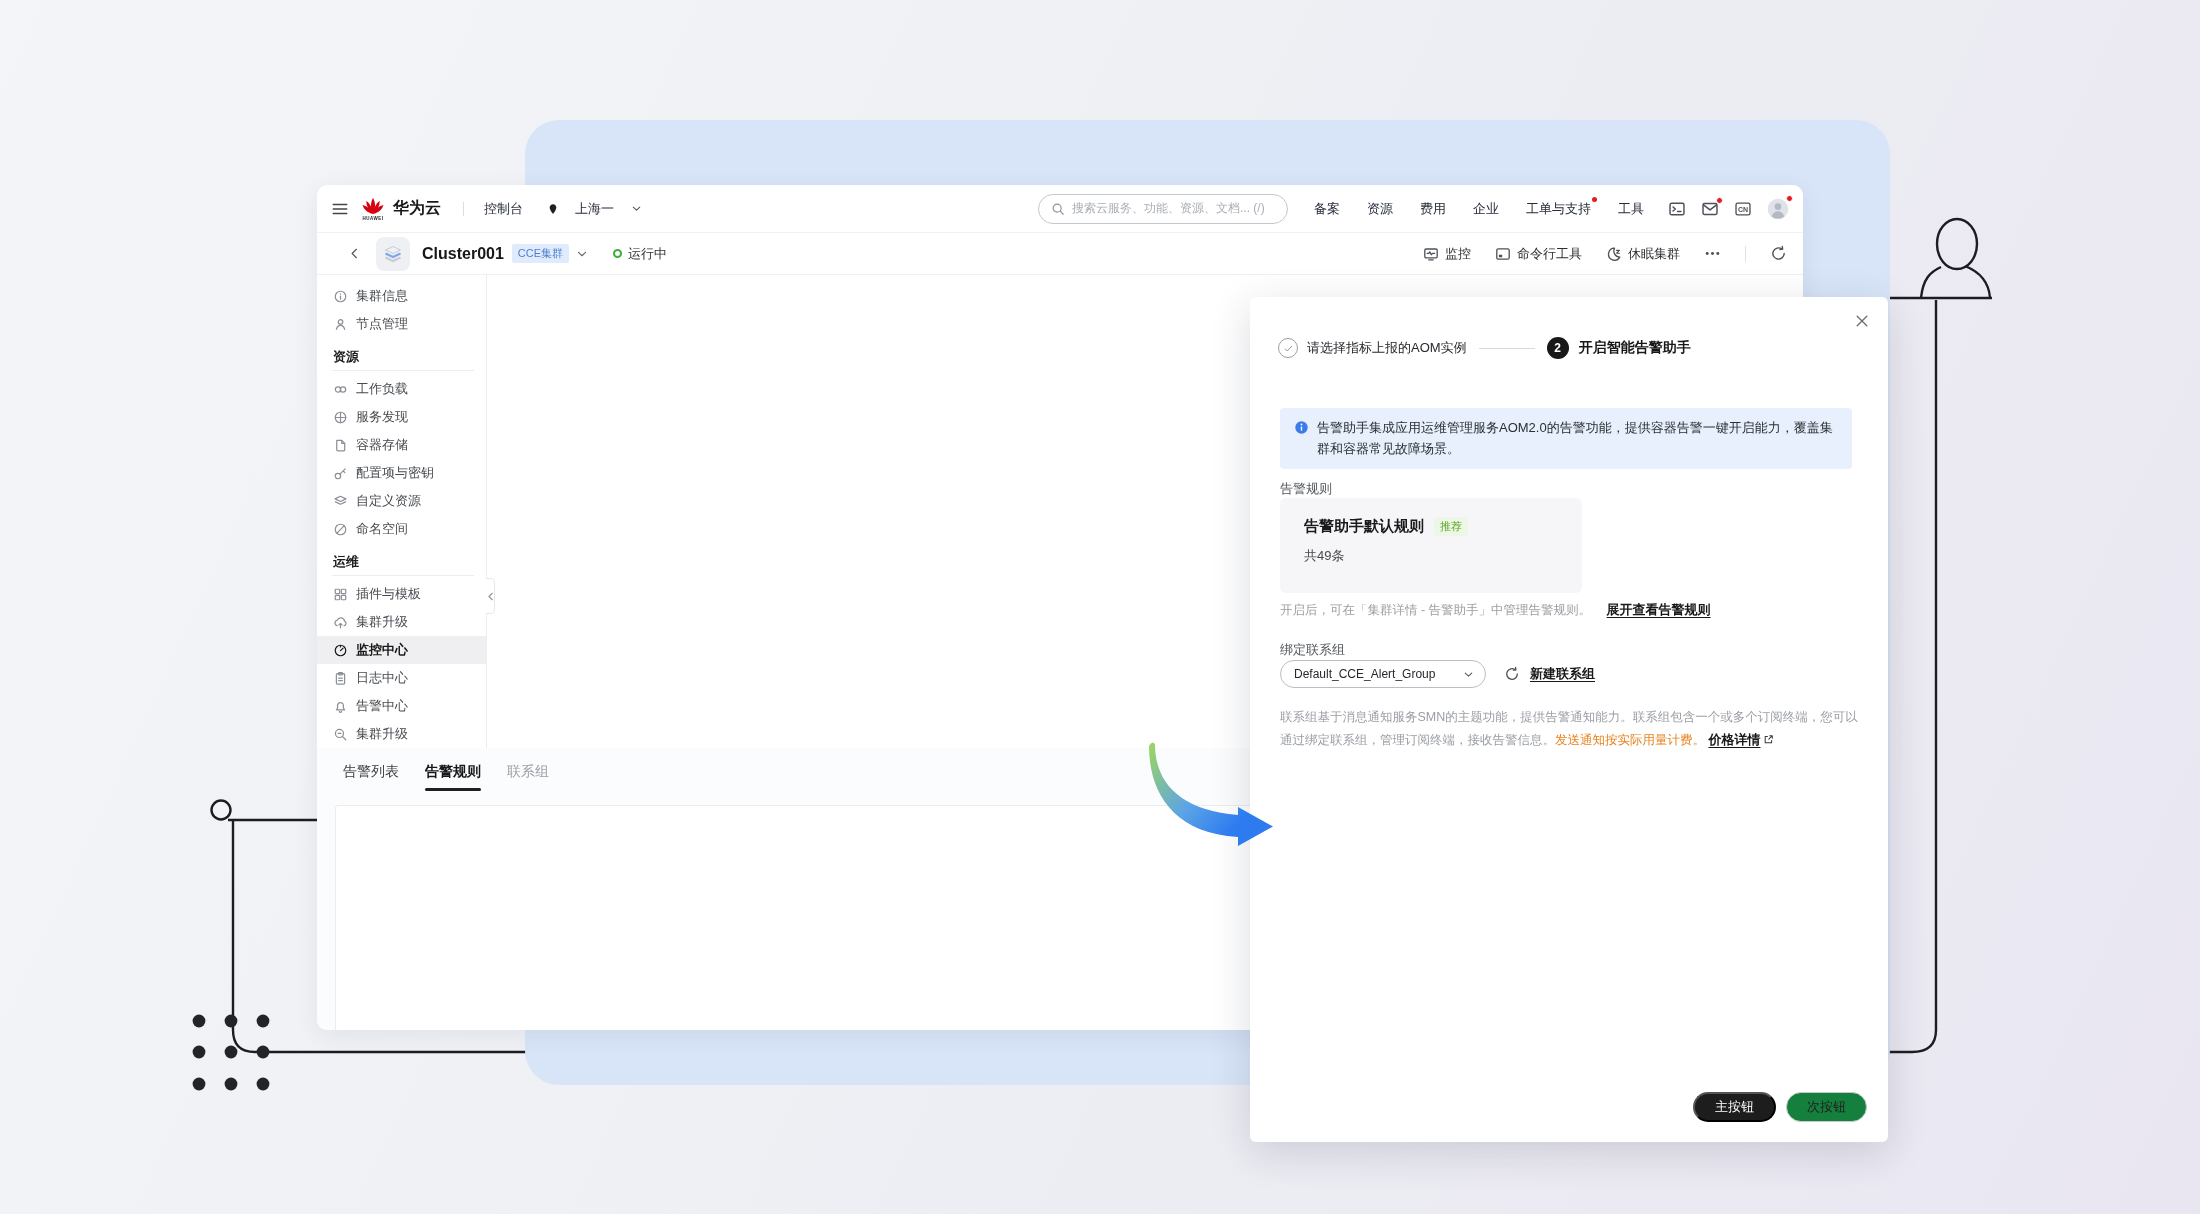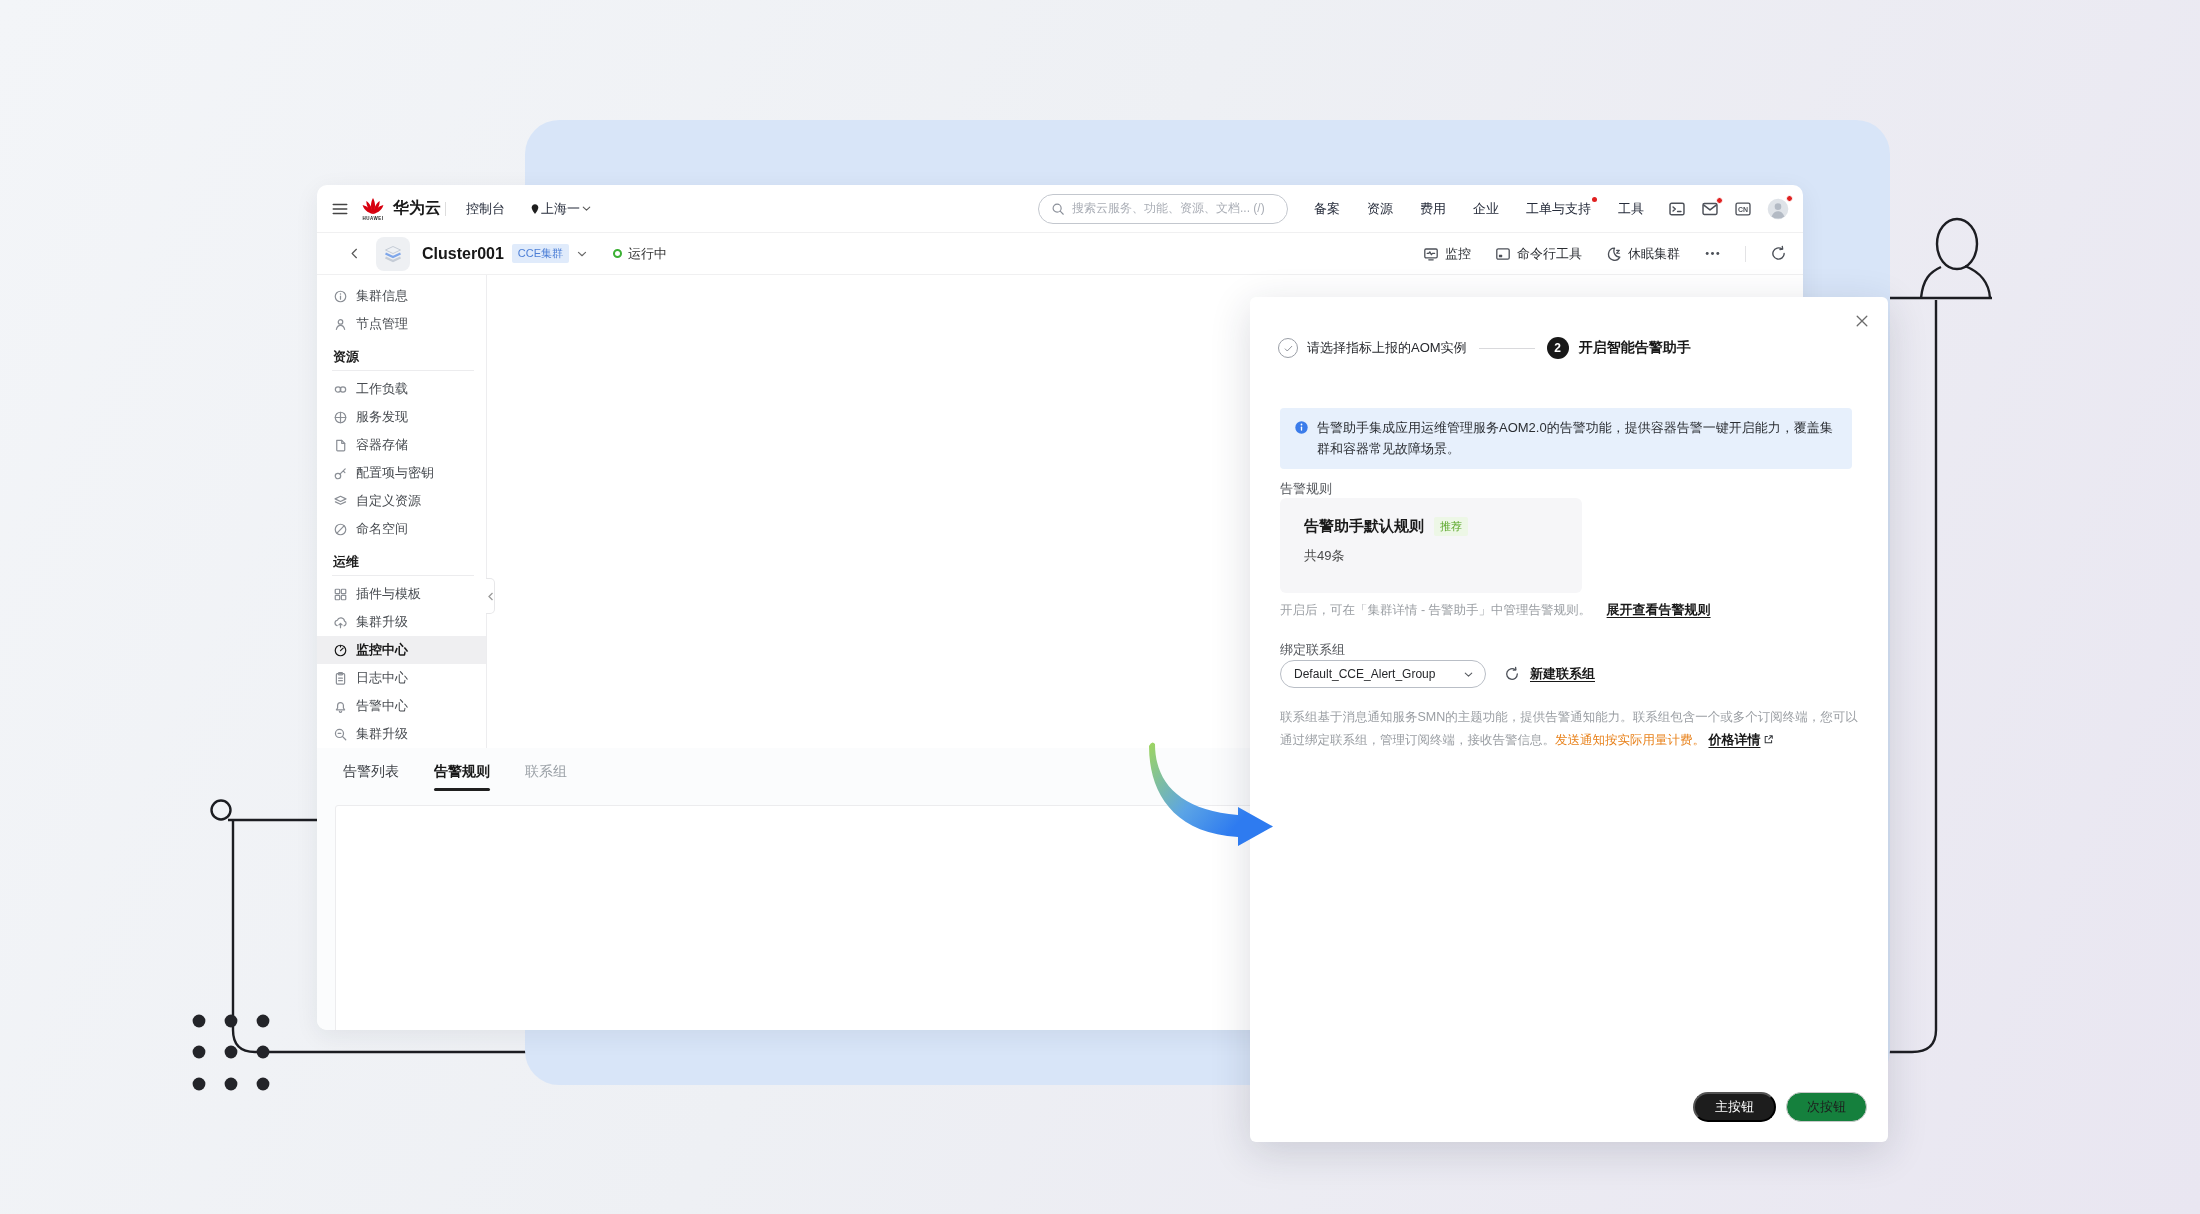--- a/index.html
+++ b/index.html
@@ -14,24 +14,24 @@
 
   
   .console{position:absolute;left:317px;top:185px;width:1486px;height:845px;background:#fff;border-radius:10px;
     box-shadow:0 6px 24px rgba(31,38,60,.07);z-index:2;overflow:hidden;}
   .topbar{height:48px;display:flex;align-items:center;justify-content:space-between;padding:0 10px 0 12px;border-bottom:1px solid #f0f0f1;}
   .tb-left,.tb-right{display:flex;align-items:center;}
   .burger{width:18px;height:18px;color:#444;margin:0 12px 0 2px;cursor:pointer;}
   .logo{display:flex;flex-direction:column;align-items:center;margin-right:8px;}
   .logo svg{width:24px;height:18px;}
   .logo-txt{font-size:4.5px;font-weight:bold;letter-spacing:.5px;color:#1a1a1a;margin-top:1px;}
-  .brand{font-size:16px;font-weight:bold;color:#181818;margin-right:4px;}
+  .brand{font-size:16px;font-weight:bold;color:#181818;margin-right:22px;}
   .vdiv{width:1px;height:14px;background:#ddd;margin-right:20px;}
   .console-link{font-size:13px;color:#252b3a;margin-right:24px;cursor:pointer;}
-  .region{display:flex;align-items:center;gap:0;font-size:13px;color:#252b3a;cursor:pointer;}
+  .region{display:flex;align-items:center;gap:16px;font-size:13px;color:#252b3a;cursor:pointer;}
   .search{display:flex;align-items:center;width:250px;height:30px;border:1px solid #c3c7ce;border-radius:15px;padding:0 12px;margin-right:26px;background:#fff;}
   .search .ic{width:14px;height:14px;color:#8a8f99;margin-right:7px;}
   .search-ph{font-size:12px;color:#a9adb5;white-space:nowrap;}
   .top-menu{display:flex;align-items:center;gap:27px;margin-right:24px;}
   .menu-item{position:relative;font-size:13px;color:#252b3a;cursor:pointer;white-space:nowrap;}
   .rdot{position:absolute;top:-3px;right:-6px;width:5px;height:5px;border-radius:50%;background:#e02020;}
   .top-icons{display:flex;align-items:center;gap:15px;padding-right:4px;}
   .top-icons .ic{width:18px;height:18px;color:#4c5058;position:relative;cursor:pointer;}
   .badge-dot{position:absolute;top:-3px;right:-4px;width:7px;height:7px;border-radius:50%;background:#e02020;border:1px solid #fff;}
   .avatar-wrap{position:relative;width:22px;height:22px;cursor:pointer;}
@@ -58,21 +58,21 @@
   .side-item .ic{width:15px;height:15px;color:#8b8f96;flex:none;}
   .side-item.active{background:#efeff1;color:#181818;font-weight:bold;}
   .side-item.active .ic{color:#181818;}
   .side-section{margin-top:8px;padding-left:16px;height:22px;line-height:22px;font-size:13px;font-weight:bold;color:#1f1f1f;}
   .side-hr{border:none;border-top:1px solid #ececee;margin:2px 12px 4px 15px;}
   .collapse{position:absolute;right:-9px;top:303px;width:9px;height:36px;background:#fff;border:1px solid #e7e7e9;border-left:none;
     border-radius:0 5px 5px 0;display:flex;align-items:center;justify-content:center;color:#9a9a9a;cursor:pointer;z-index:5;}
   .collapse svg{width:7px;height:9px;}
 
   .main{position:relative;flex:1;background:#fbfcfd;}
-  .tabs{display:flex;gap:35px;padding:15px 0 0 26px;}
+  .tabs{display:flex;gap:26px;padding:15px 0 0 26px;}
   .tab{position:relative;font-size:14px;color:#3d4046;padding-bottom:10px;cursor:pointer;}
   .tab.active{font-weight:bold;color:#181818;}
   .tab.active::after{content:"";position:absolute;left:0;right:0;bottom:0;height:3px;border-radius:2px;background:#1f1f1f;}
   .tab.muted{color:#9aa0a6;}
   .panel{position:absolute;left:18px;top:57px;width:1285px;height:680px;background:#fff;border:1px solid #ececee;border-radius:3px;}
   .empty{position:absolute;left:8px;top:0;width:100%;text-align:center;}
   .empty-icon{margin-top:228px;display:inline-block;width:64px;height:58px;}
   .empty-title{margin-top:8px;font-size:16px;font-weight:bold;color:#262626;}
   .empty-desc{position:absolute;left:403px;top:316px;font-size:13px;color:#595959;white-space:nowrap;}
   .empty-btn{display:inline-block;margin-top:46px;height:28px;line-height:26px;padding:0 22px;border:1px solid #a8a8ad;border-radius:14px;

